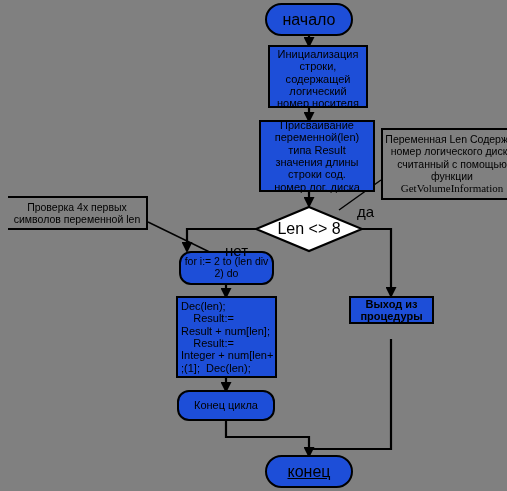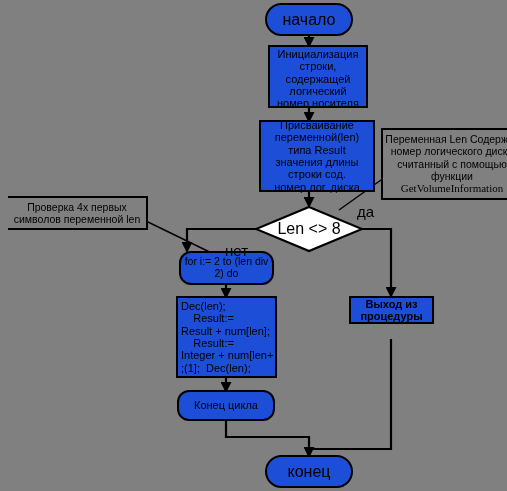--- a/index.html
+++ b/index.html
@@ -226,17 +226,17 @@
     <span>Конец цикла</span>
   </div>
 
   <div class="node process" style="left:349px; top:296px; width:85px; height:28px;font-weight:bold;">
     <div>
       <div>Выход из</div>
       <div>процедуры</div>
     </div>
   </div>
 
-  <div class="node terminator" style="left:265px; top:455px; width:88px; height:33px;">
+  <div class="node terminator" style="left:265px; top:455px; width:88px; height:33px;text-decoration:underline;">
     <span>конец</span>
   </div>
 
 </div>
 
 </body></html>

